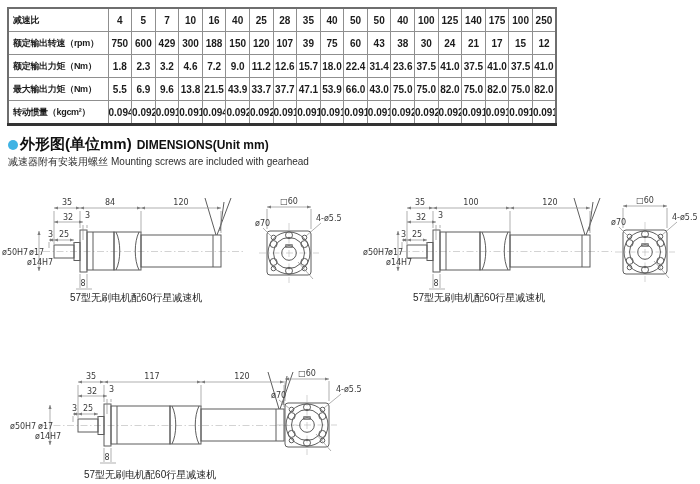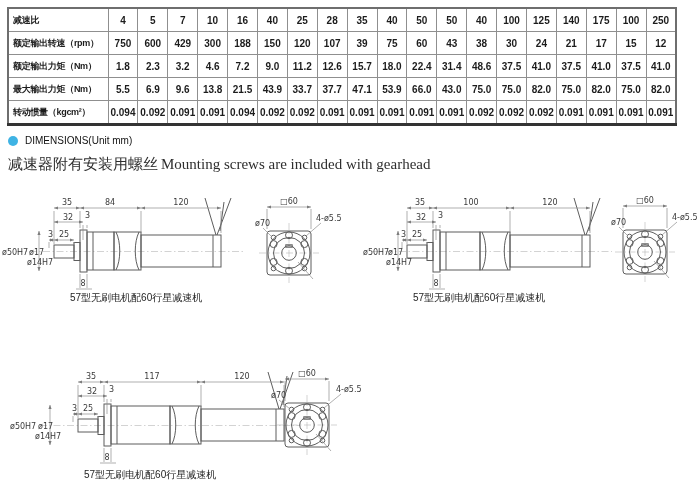--- a/index.html
+++ b/index.html
@@ -1,33 +1,33 @@
 <!DOCTYPE html>
 <html><head>
 <meta charset="utf-8">
 <style>
   html,body{margin:0;padding:0;background:#ffffff;}
   #page{position:relative;width:700px;height:484px;background:#fff;overflow:hidden;
         font-family:"Liberation Sans","DejaVu Sans",sans-serif;color:#222;}
 
   
-  #spec-table{position:absolute;left:7px;top:7px;width:670px;border-collapse:collapse;
+  #spec-table{position:absolute;left:7px;top:7px;width:550px;border-collapse:collapse;
               table-layout:fixed;border:2px solid #6e6e6e;border-bottom:3px solid #333;}
   #spec-table td{border:1px solid #8f8f8f;height:22px;padding:0;
                  font-size:10px;font-weight:600;color:#1c1c1c;text-align:center;
                  white-space:nowrap;overflow:hidden;}
   #spec-table td.rowlabel{text-align:left;padding-left:4px;font-size:9px;letter-spacing:-.3px;}
 
   
   #dim-heading{position:absolute;left:8px;top:135px;display:flex;align-items:baseline;}
   #dim-bullet{width:10px;height:10px;border-radius:50%;background:#3fb3e4;
               display:inline-block;align-self:center;margin-right:2px;flex:none;}
   #dim-title-cn{font-size:15px;font-weight:bold;color:#111;}
-  #dim-title-en{font-size:10px;font-weight:normal;color:#111;margin-left:5px;}
-  #dim-sub{position:absolute;left:8px;top:155px;font-size:15px;color:#2e2e2e;font-family:Liberation Serif, serif;}
+  #dim-title-en{font-size:12px;font-weight:bold;color:#111;margin-left:5px;}
+  #dim-sub{position:absolute;left:8px;top:155px;font-size:10px;color:#2e2e2e;}
   #dim-sub .en{margin-left:3px;}
 
   
   svg{position:absolute;overflow:visible;}
   .ln{stroke:#5d5d5d;stroke-width:1;fill:none;}
   .thin{stroke:#8d8d8d;stroke-width:.7;fill:none;}
   .dim{stroke:#8d8d8d;stroke-width:.7;fill:none;marker-start:url(#ar);marker-end:url(#ar);}
   .cl{stroke:#b5b5b5;stroke-width:.6;fill:none;stroke-dasharray:7 2.5 1.5 2.5;}
   svg text{font-family:"DejaVu Sans","Liberation Sans",sans-serif;font-size:8px;fill:#3a3a3a;}
   .caption{position:absolute;font-size:10px;color:#1e1e1e;white-space:nowrap;}
@@ -112,21 +112,21 @@
           <td>3.2</td>
           <td>4.6</td>
           <td>7.2</td>
           <td>9.0</td>
           <td>11.2</td>
           <td>12.6</td>
           <td>15.7</td>
           <td>18.0</td>
           <td>22.4</td>
           <td>31.4</td>
-          <td>48.6</td>
+          <td>23.6</td>
           <td>37.5</td>
           <td>41.0</td>
           <td>37.5</td>
           <td>41.0</td>
           <td>37.5</td>
           <td>41.0</td>
         </tr>
         <tr>
           <td class="rowlabel">最大输出力矩（Nm）</td>
           <td>5.5</td>
@@ -169,20 +169,21 @@
           <td>0.091</td>
           <td>0.091</td>
           <td>0.091</td>
           <td>0.091</td>
         </tr>
       </tbody>
   </table>
 
   <div id="dim-heading">
     <span id="dim-bullet" style="background: rgb(63, 179, 228);"></span>
+    <span id="dim-title-cn">外形图(单位mm)</span>
     <span id="dim-title-en">DIMENSIONS(Unit mm)</span>
   </div>
   <div id="dim-sub">
     <span>减速器附有安装用螺丝</span><span class="en">Mounting screws are included with gearhead</span>
   </div>
 
   <svg width="0" height="0" style="position:absolute">
     <defs>
       <marker id="ar" viewBox="0 0 10 10" refX="9" refY="5" markerWidth="7" markerHeight="7" orient="auto-start-reverse">
         <path d="M0,1.5 L9.5,5 L0,8.5 z" fill="#7c7c7c"></path>

